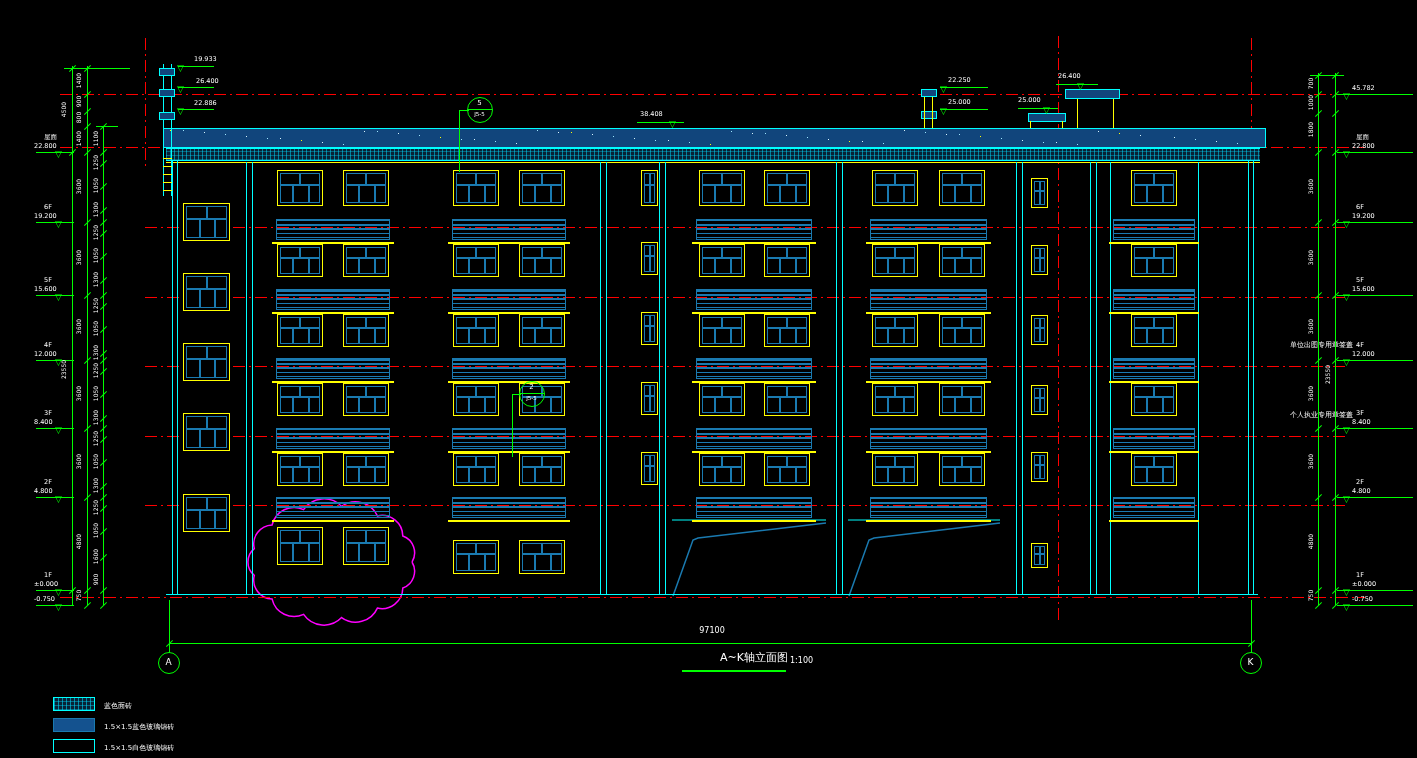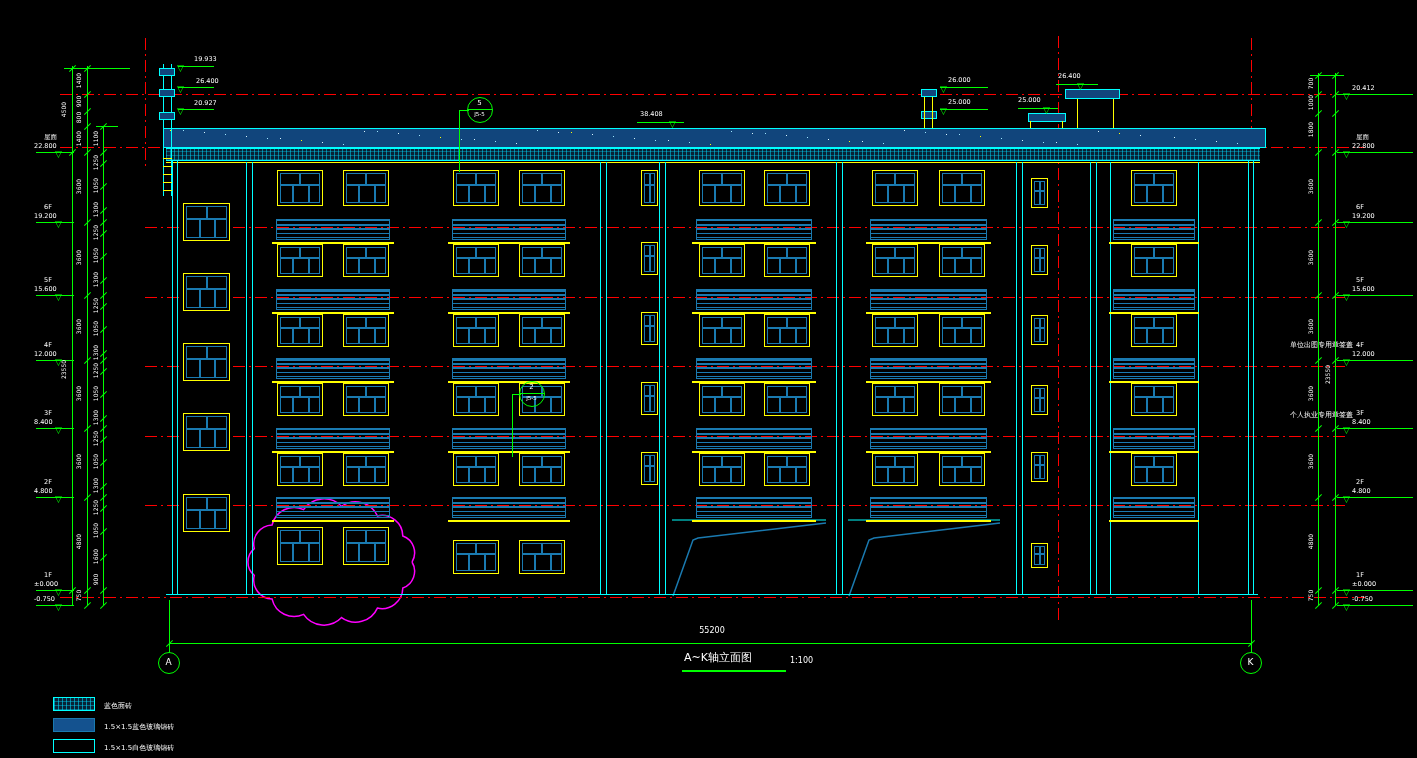--- a/index.html
+++ b/index.html
@@ -7,25 +7,25 @@
        font-family:"DejaVu Sans",sans-serif;}
   #cad *{box-sizing:border-box;}
   .abs{position:absolute;}
   .txt{position:absolute;color:#fff;white-space:nowrap;}
 </style>
 </head>
 <body>
 
 <div id="cad">
 
-  <div class="txt" style="left:684px;top:650px;width:104px;text-align:left;font-size:11px;">A~K轴立面图</div>
+  <div class="txt" style="left:684px;top:650px;width:104px;text-align:right;font-size:11px;">A~K轴立面图</div>
   <div class="abs" style="left:682px;top:670px;width:104px;height:2px;background:#00ff00;"></div>
   <div class="txt" style="left:790px;top:656px;font-size:8px;">1:100</div>
 
-  <div class="txt" style="left:672px;top:626px;width:80px;text-align:center;font-size:8px;">55200</div>
+  <div class="txt" style="left:672px;top:626px;width:80px;text-align:center;font-size:8px;">97100</div>
 
   <div class="abs" style="left:158px;top:652px;width:22px;height:22px;border:1.5px solid #00ff00;border-radius:50%;">
     <span class="txt" style="left:0;top:4px;width:19px;text-align:center;font-size:9px;">A</span>
   </div>
   <div class="abs" style="left:1240px;top:652px;width:22px;height:22px;border:1.5px solid #00ff00;border-radius:50%;">
     <span class="txt" style="left:0;top:4px;width:19px;text-align:center;font-size:9px;">K</span>
   </div>
 
   <div class="abs" style="left:0;top:0;">
     <div class="abs" style="left:53px;top:697px;width:42px;height:14px;border:1px solid #00ffff;
@@ -160,27 +160,27 @@
     <div style="position: absolute; left: 1077px; top: 99px; width: 1px; height: 29px; background: rgb(255, 255, 0);"></div>
     <div style="position: absolute; left: 1113px; top: 99px; width: 1px; height: 29px; background: rgb(255, 255, 0);"></div>
     <div style="position: absolute; left: 178px; top: 66px; width: 36px; height: 1px; background: rgb(0, 255, 0);"></div>
     <div style="position: absolute; left: 177px; top: 64px; color: rgb(0, 255, 0); font-size: 9px; line-height: 9px;">▽</div>
     <div style="position: absolute; left: 194px; top: 55px; color: rgb(255, 255, 255); font-size: 6.5px;">19.933</div>
     <div style="position: absolute; left: 178px; top: 87px; width: 36px; height: 1px; background: rgb(0, 255, 0);"></div>
     <div style="position: absolute; left: 177px; top: 85px; color: rgb(0, 255, 0); font-size: 9px; line-height: 9px;">▽</div>
     <div style="position: absolute; left: 196px; top: 77px; color: rgb(255, 255, 255); font-size: 6.5px;">26.400</div>
     <div style="position: absolute; left: 178px; top: 109px; width: 36px; height: 1px; background: rgb(0, 255, 0);"></div>
     <div style="position: absolute; left: 177px; top: 107px; color: rgb(0, 255, 0); font-size: 9px; line-height: 9px;">▽</div>
-    <div style="position: absolute; left: 194px; top: 99px; color: rgb(255, 255, 255); font-size: 6.5px;">20.927</div>
+    <div style="position: absolute; left: 194px; top: 99px; color: rgb(255, 255, 255); font-size: 6.5px;">22.886</div>
     <div style="position: absolute; left: 637px; top: 122px; width: 47px; height: 1px; background: rgb(0, 255, 0);"></div>
     <div style="position: absolute; left: 669px; top: 120px; color: rgb(0, 255, 0); font-size: 9px; line-height: 9px;">▽</div>
     <div style="position: absolute; left: 640px; top: 110px; color: rgb(255, 255, 255); font-size: 6.5px;">38.408</div>
     <div style="position: absolute; left: 940px; top: 87px; width: 48px; height: 1px; background: rgb(0, 255, 0);"></div>
     <div style="position: absolute; left: 940px; top: 85px; color: rgb(0, 255, 0); font-size: 9px; line-height: 9px;">▽</div>
-    <div style="position: absolute; left: 948px; top: 76px; color: rgb(255, 255, 255); font-size: 6.5px;">26.000</div>
+    <div style="position: absolute; left: 948px; top: 76px; color: rgb(255, 255, 255); font-size: 6.5px;">22.250</div>
     <div style="position: absolute; left: 940px; top: 109px; width: 48px; height: 1px; background: rgb(0, 255, 0);"></div>
     <div style="position: absolute; left: 940px; top: 107px; color: rgb(0, 255, 0); font-size: 9px; line-height: 9px;">▽</div>
     <div style="position: absolute; left: 948px; top: 98px; color: rgb(255, 255, 255); font-size: 6.5px;">25.000</div>
     <div style="position: absolute; left: 1018px; top: 108px; width: 40px; height: 1px; background: rgb(0, 255, 0);"></div>
     <div style="position: absolute; left: 1043px; top: 106px; color: rgb(0, 255, 0); font-size: 9px; line-height: 9px;">▽</div>
     <div style="position: absolute; left: 1018px; top: 96px; color: rgb(255, 255, 255); font-size: 6.5px;">25.000</div>
     <div style="position: absolute; left: 1056px; top: 84px; width: 42px; height: 1px; background: rgb(0, 255, 0);"></div>
     <div style="position: absolute; left: 1077px; top: 82px; color: rgb(0, 255, 0); font-size: 9px; line-height: 9px;">▽</div>
     <div style="position: absolute; left: 1058px; top: 72px; color: rgb(255, 255, 255); font-size: 6.5px;">26.400</div>
     <div style="position: absolute; left: 277px; top: 170px; width: 46px; height: 36px; border: 1px solid rgb(255, 255, 0); background: rgb(0, 0, 0);">
@@ -706,21 +706,21 @@
     <div style="position: absolute; left: 34px; top: 487px; color: rgb(255, 255, 255); font-size: 6.5px;">4.800</div>
     <div style="position: absolute; left: 36px; top: 590px; width: 38px; height: 1px; background: rgb(0, 255, 0);"></div>
     <div style="position: absolute; left: 55px; top: 588px; color: rgb(0, 255, 0); font-size: 9px; line-height: 9px;">▽</div>
     <div style="position: absolute; left: 44px; top: 571px; color: rgb(255, 255, 255); font-size: 6.5px;">1F</div>
     <div style="position: absolute; left: 34px; top: 580px; color: rgb(255, 255, 255); font-size: 6.5px;">±0.000</div>
     <div style="position: absolute; left: 36px; top: 605px; width: 38px; height: 1px; background: rgb(0, 255, 0);"></div>
     <div style="position: absolute; left: 55px; top: 603px; color: rgb(0, 255, 0); font-size: 9px; line-height: 9px;">▽</div>
     <div style="position: absolute; left: 34px; top: 595px; color: rgb(255, 255, 255); font-size: 6.5px;">-0.750</div>
     <div style="position: absolute; left: 1337px; top: 94px; width: 76px; height: 1px; background: rgb(0, 255, 0);"></div>
     <div style="position: absolute; left: 1343px; top: 92px; color: rgb(0, 255, 0); font-size: 9px; line-height: 9px;">▽</div>
-    <div style="position: absolute; left: 1352px; top: 84px; color: rgb(255, 255, 255); font-size: 6.5px;">20.412</div>
+    <div style="position: absolute; left: 1352px; top: 84px; color: rgb(255, 255, 255); font-size: 6.5px;">45.782</div>
     <div style="position: absolute; left: 1337px; top: 152px; width: 76px; height: 1px; background: rgb(0, 255, 0);"></div>
     <div style="position: absolute; left: 1343px; top: 150px; color: rgb(0, 255, 0); font-size: 9px; line-height: 9px;">▽</div>
     <div style="position: absolute; left: 1356px; top: 133px; color: rgb(255, 255, 255); font-size: 6.5px;">屋面</div>
     <div style="position: absolute; left: 1352px; top: 142px; color: rgb(255, 255, 255); font-size: 6.5px;">22.800</div>
     <div style="position: absolute; left: 1337px; top: 222px; width: 76px; height: 1px; background: rgb(0, 255, 0);"></div>
     <div style="position: absolute; left: 1343px; top: 220px; color: rgb(0, 255, 0); font-size: 9px; line-height: 9px;">▽</div>
     <div style="position: absolute; left: 1356px; top: 203px; color: rgb(255, 255, 255); font-size: 6.5px;">6F</div>
     <div style="position: absolute; left: 1352px; top: 212px; color: rgb(255, 255, 255); font-size: 6.5px;">19.200</div>
     <div style="position: absolute; left: 1337px; top: 295px; width: 76px; height: 1px; background: rgb(0, 255, 0);"></div>
     <div style="position: absolute; left: 1343px; top: 293px; color: rgb(0, 255, 0); font-size: 9px; line-height: 9px;">▽</div>

